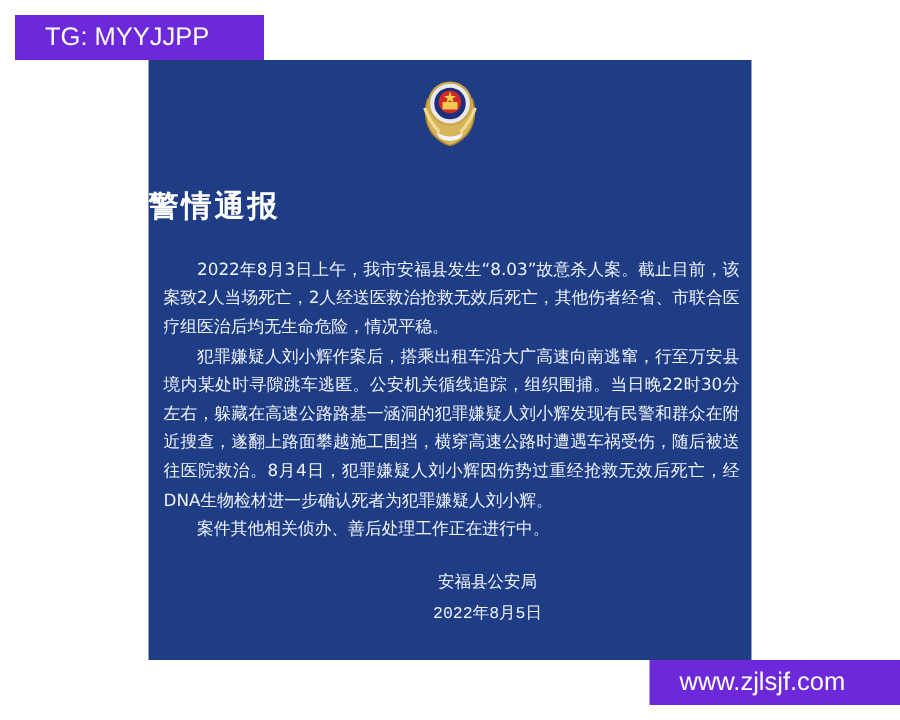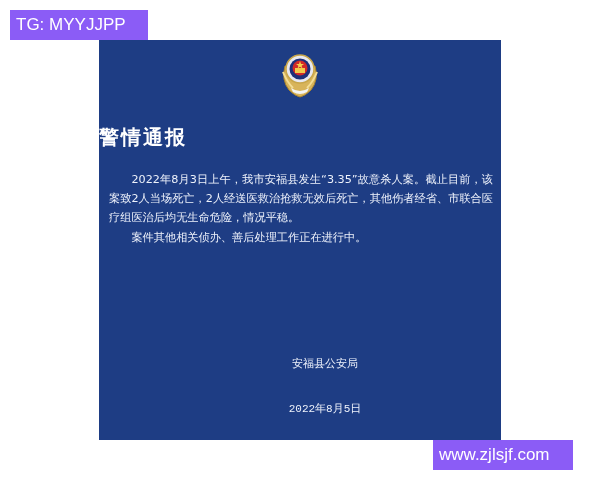--- a/index.html
+++ b/index.html
@@ -23,26 +23,26 @@
     .body {
       position: absolute; left: 109px; top: 170px; width: 384px;
       color: #eef2fb; font-size: 11.2px; line-height: 19.2px;
       text-align: justify;
     }
     .body p { margin: 0; text-indent: 2em; }
     .sign {
       position: absolute; left: 250px; width: 150px; text-align: center;
       color: #eef2fb; font-size: 11px;
     }
-    .sign.org { top: 356px; }
+    .sign.org { top: 380px; }
     .sign.date { top: 401px; font-family: Liberation Mono, monospace; }
     .wm {
-      position: absolute; background: #8b5cf6; color: #ffffff;
+      position: absolute; background: #6d28d9; color: #ffffff;
       font-family: "Liberation Sans", sans-serif; font-size: 17px;
-      padding: 0 6px; line-height: 30px; height: 30px;
+      padding: 0 20px; line-height: 30px; height: 30px;
     }
     .wm.tl { left: 10px; top: 10px; width: 126px; }
     .wm.br { left: 433px; top: 440px; width: 128px; }
   </style>
 </head>
 <body>
 
 <div class="wm tl">TG: MYYJJPP</div>
 
 <div class="panel"></div>
@@ -54,20 +54,21 @@
   <ellipse cx="21" cy="17" rx="10.5" ry="10.5" fill="#1e2f7a"></ellipse>
   <circle cx="21" cy="16" r="7.5" fill="#d22a28"></circle>
   <rect x="16" y="16" width="10" height="5" fill="#f2cb4c"></rect>
   <polygon points="21,9 22,12 25,12 22.6,13.8 23.5,16.5 21,14.8 18.5,16.5 19.4,13.8 17,12 20,12" fill="#f6d24e"></polygon>
   <path d="M12 36 Q21 42 30 36 L28 40 Q21 44 14 40 Z" fill="#f3f3f3"></path>
 </svg>
 
 <div class="title">警情通报</div>
 
 <div class="body">
-  <p>2022年8月3日上午，我市安福县发生“3.35”故意杀人案。截止目前，该案致2人当场死亡，2人经送医救治抢救无效后死亡，其他伤者经省、市联合医疗组医治后均无生命危险，情况平稳。</p>
+  <p>2022年8月3日上午，我市安福县发生“8.03”故意杀人案。截止目前，该案致2人当场死亡，2人经送医救治抢救无效后死亡，其他伤者经省、市联合医疗组医治后均无生命危险，情况平稳。</p>
+  <p>犯罪嫌疑人刘小辉作案后，搭乘出租车沿大广高速向南逃窜，行至万安县境内某处时寻隙跳车逃匿。公安机关循线追踪，组织围捕。当日晚22时30分左右，躲藏在高速公路路基一涵洞的犯罪嫌疑人刘小辉发现有民警和群众在附近搜查，遂翻上路面攀越施工围挡，横穿高速公路时遭遇车祸受伤，随后被送往医院救治。8月4日，犯罪嫌疑人刘小辉因伤势过重经抢救无效后死亡，经DNA生物检材进一步确认死者为犯罪嫌疑人刘小辉。</p>
   <p>案件其他相关侦办、善后处理工作正在进行中。</p>
 </div>
 
 <div class="sign org">安福县公安局</div>
 <div class="sign date">2022年8月5日</div>
 
 <div class="wm br">www.zjlsjf.com</div>
 
 </body></html>

